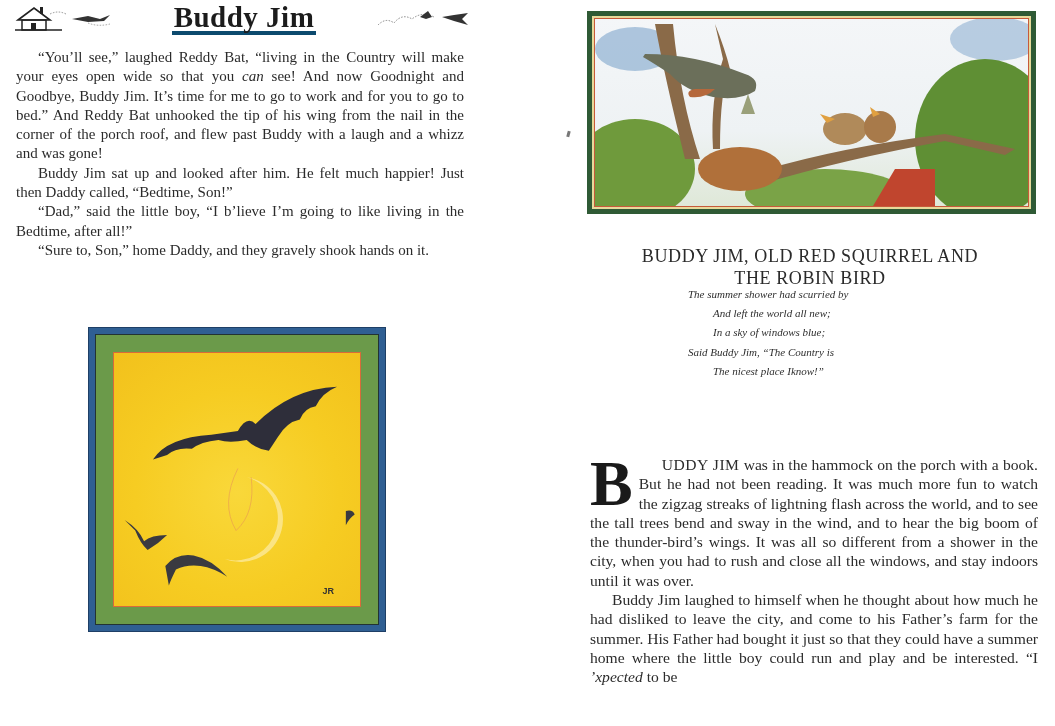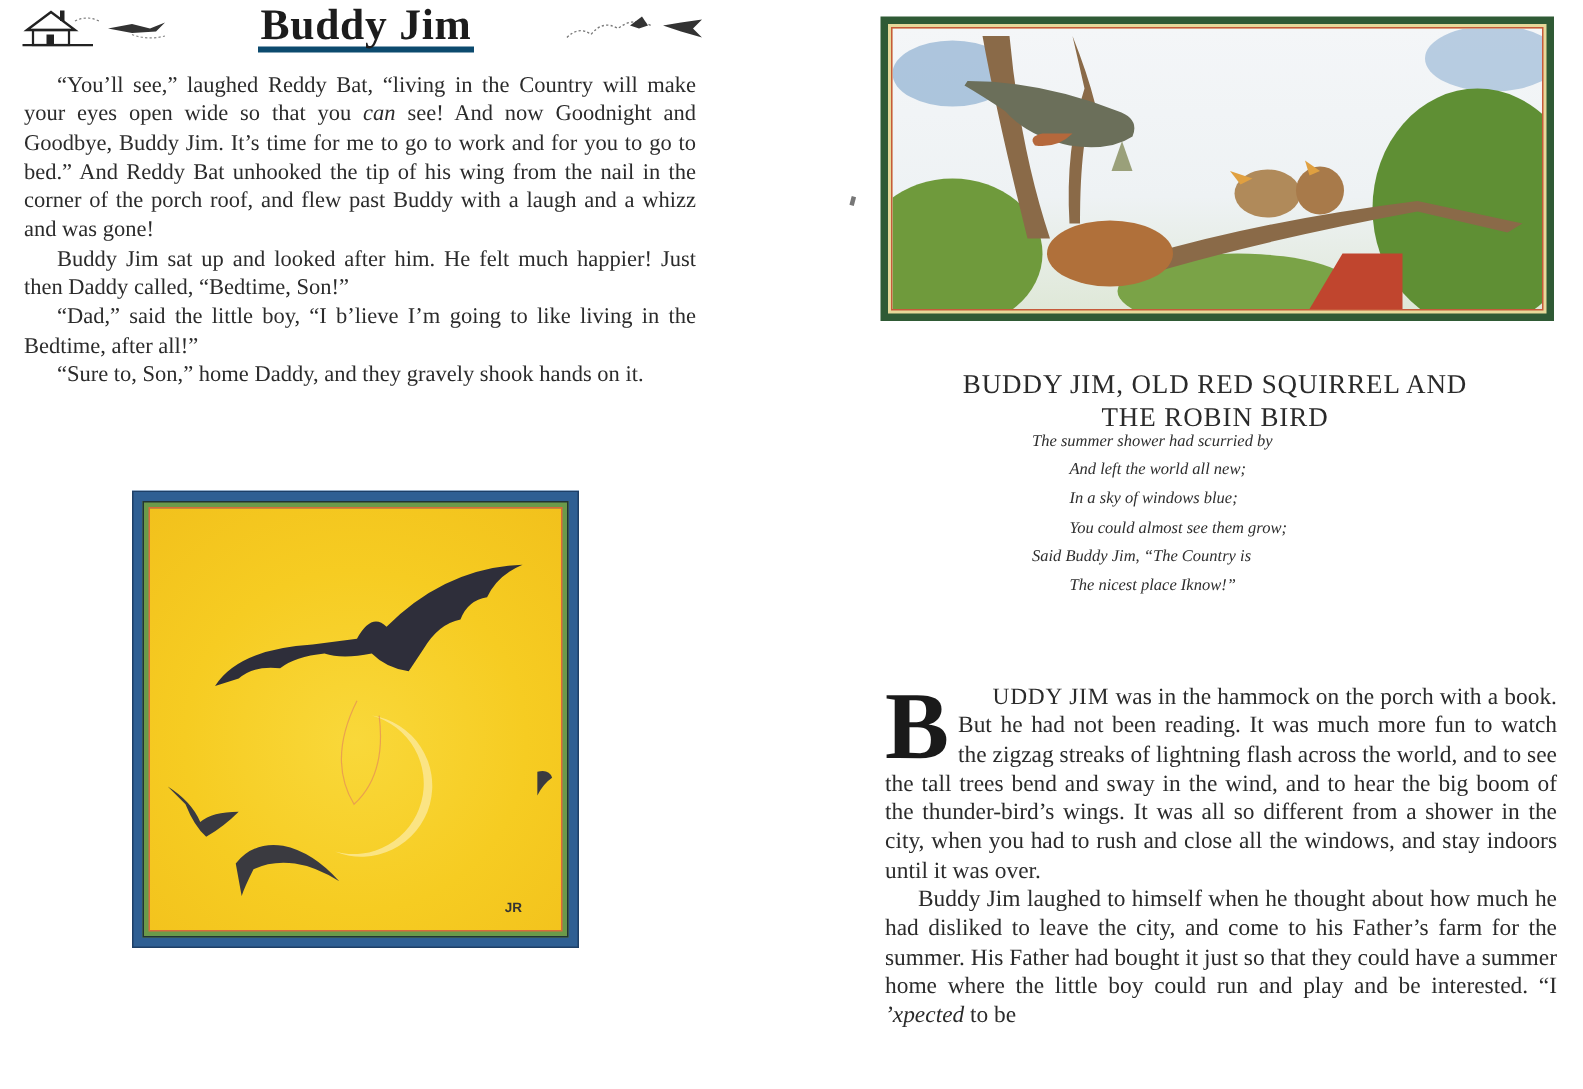--- a/index.html
+++ b/index.html
@@ -31,21 +31,21 @@
     font-size: 15px; line-height: 19.3px; text-align: justify;
   }
   .left-text p { margin: 0; text-indent: 22px; }
 
   
   .bat-frame {
     position: absolute; left: 88px; top: 327px; width: 298px; height: 305px;
     background: #2f5f93; box-sizing: border-box; padding: 7px;
     box-shadow: inset 0 0 0 1px #1e3f66;
   }
-  .bat-frame .green { width: 100%; height: 100%; background: #6b9a4a; padding: 3px; box-sizing: border-box; border: 1px solid #233; }
+  .bat-frame .green { width: 100%; height: 100%; background: #6b9a4a; padding: 17px; box-sizing: border-box; border: 1px solid #233; }
   .bat-frame .red { width: 100%; height: 100%; border: 1px solid #d96a3a; box-sizing: border-box; background: #f7cd24; position: relative; overflow: hidden;
     background: radial-gradient(circle at 50% 55%, #f9d83a 0%, #f6cc22 55%, #f2c11c 100%); }
   .signature { position: absolute; right: 26px; bottom: 10px; font-size: 9px; font-weight: bold; color: #333; font-family: "Liberation Sans", sans-serif; }
 
   
   .robin-frame {
     position: absolute; left: 587px; top: 11px; width: 449px; height: 203px;
     background: #2f5a35; box-sizing: border-box; padding: 5px;
   }
   .robin-frame .gold { width: 100%; height: 100%; background: #e7d99a; padding: 2px; box-sizing: border-box; }
@@ -178,21 +178,20 @@
 
 <div class="chapter-title">
   <div>BUDDY JIM, OLD RED SQUIRREL AND</div>
   <div>THE ROBIN BIRD</div>
 </div>
 
 <div class="poem">
   <div>The summer shower had scurried by</div>
   <div class="ind">And left the world all new;</div>
   <div class="ind">In a sky of windows blue;</div>
-  <div class="ind">You could almost see them grow;</div>
   <div>Said Buddy Jim, “The Country is</div>
   <div class="ind">The nicest place Iknow!”</div>
 </div>
 
 <div class="right-text">
   <p><span class="dropcap">B</span><span class="smallcaps">UDDY JIM</span><span> was in the hammock on the porch with a book.  But he had not been reading.  It was much more fun to watch the zigzag streaks of lightning flash across the world, and to see the tall trees bend and sway in the wind, and to hear the big boom of the thunder-bird’s wings.  It was all so different from a shower in the city, when you had to rush and close all the windows, and stay indoors until it was over.</span></p>
   <p class="indent"><span>Buddy Jim laughed to himself when he thought about how much he had disliked to leave the city, and come to his Father’s farm for the summer.  His Father had bought it just so that they could have a summer home where the little boy could run and play and be interested.  “I </span><i>’xpected</i><span> to be</span></p>
 </div>
 
 </body></html>

